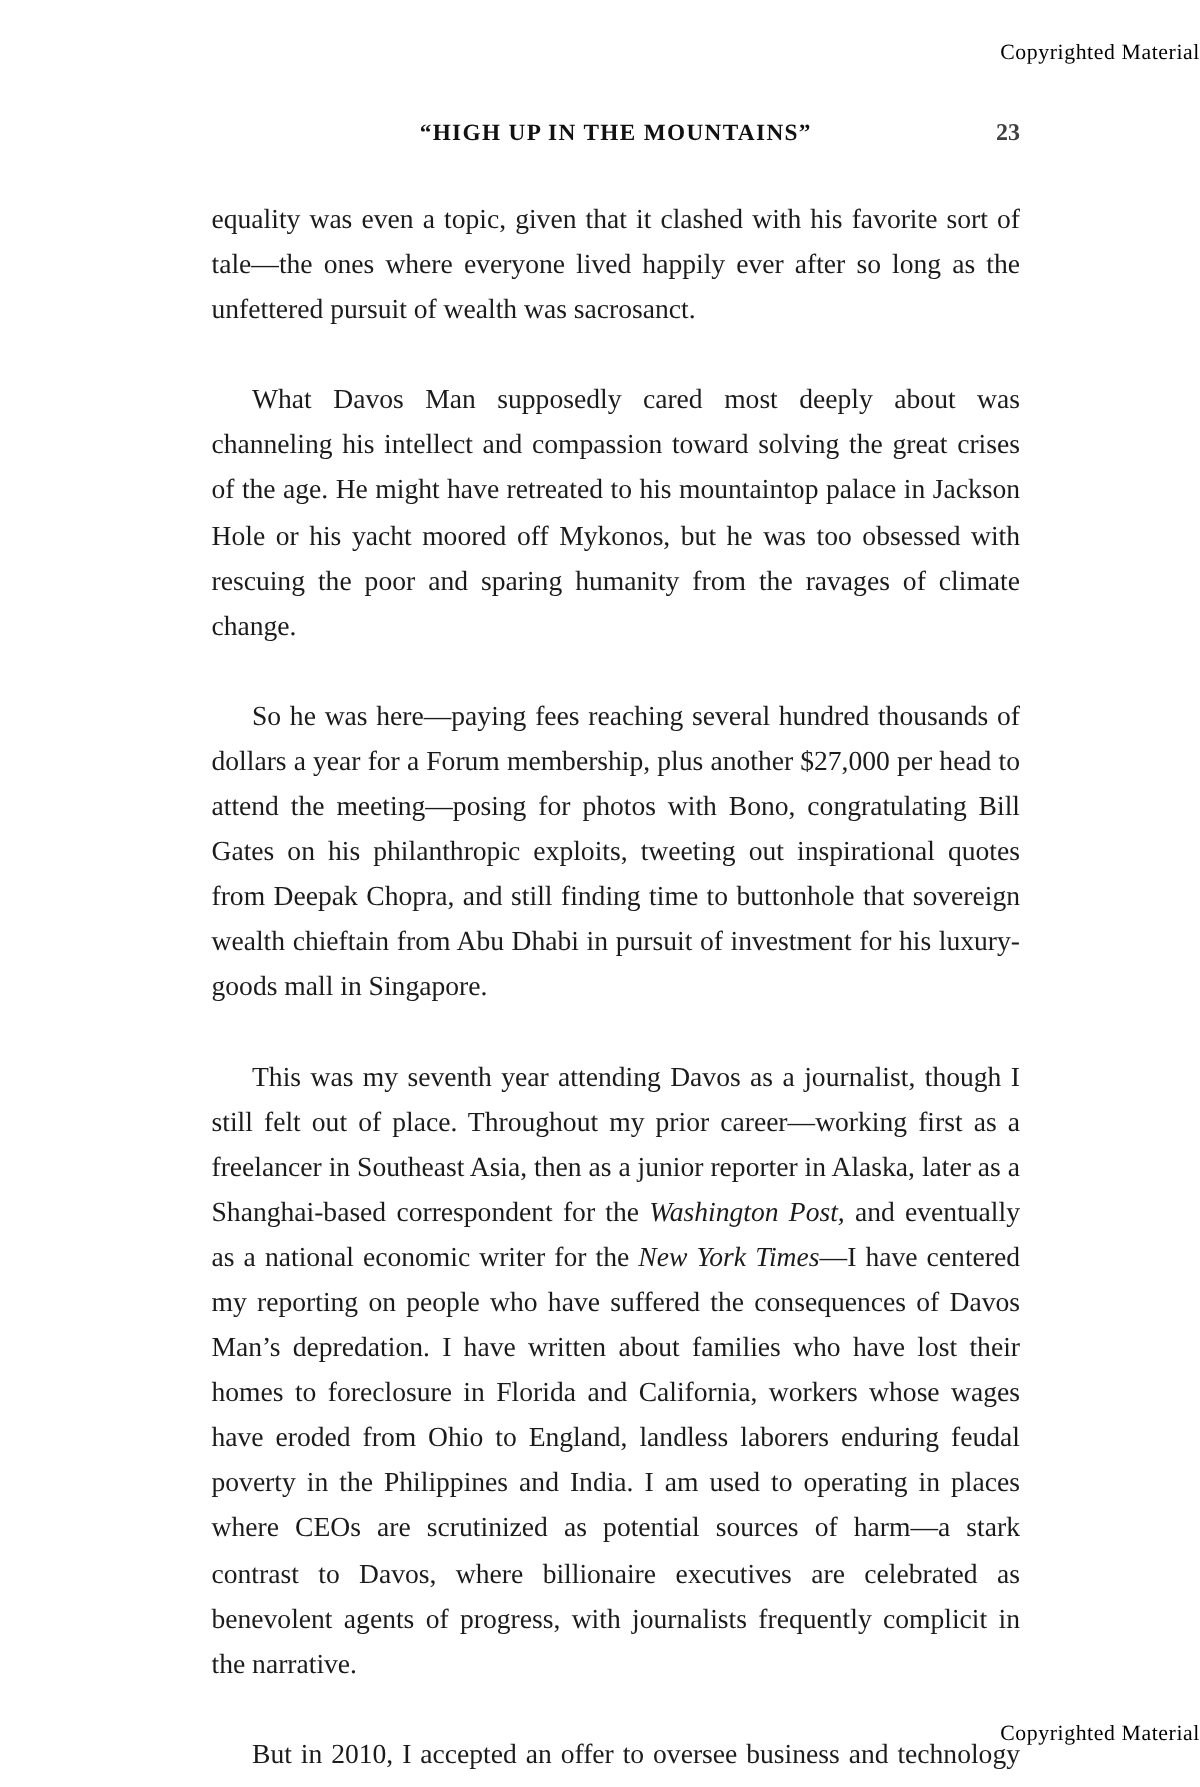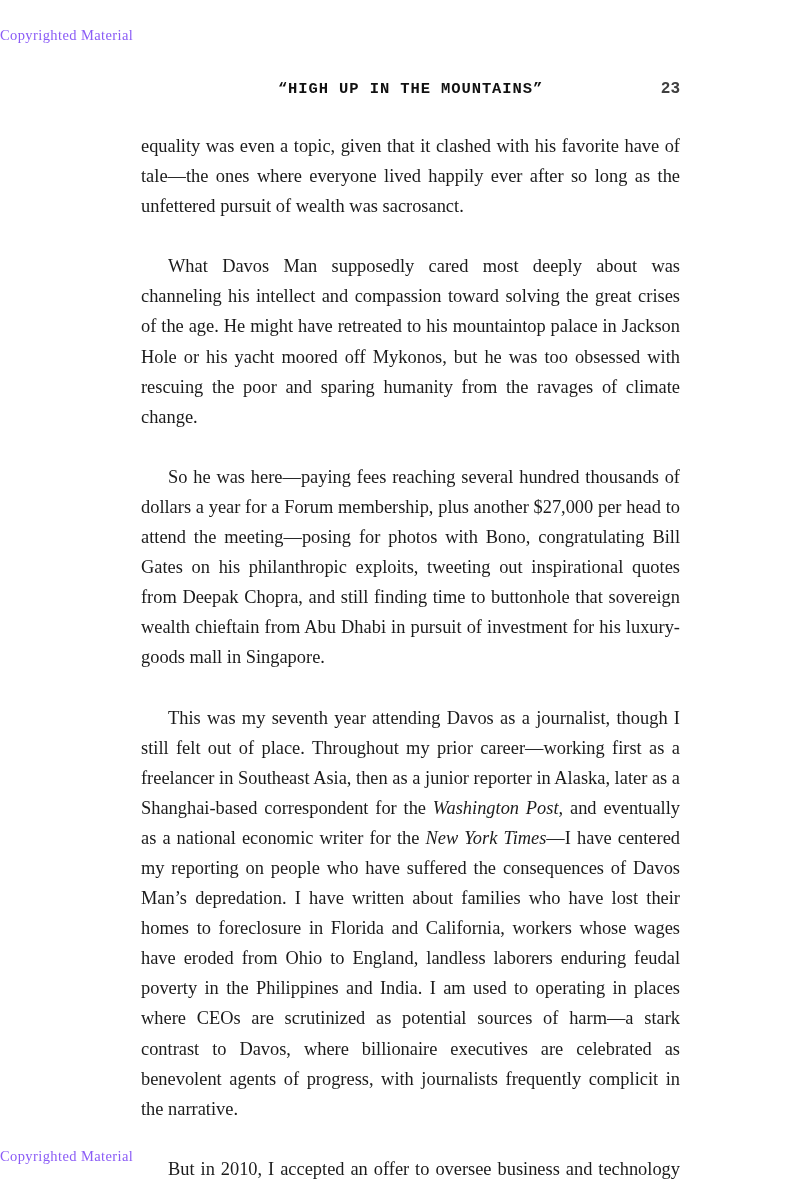--- a/index.html
+++ b/index.html
@@ -19,38 +19,38 @@
     position: absolute;
     top: 0; left: 0;
     width: 800px;
     height: 1191px;
     background: #ffffff;
   }
   .watermark {
     position: absolute;
     left: 0;
     width: 800px;
-    text-align: left;
+    text-align: right;
     font-family: "Liberation Serif", serif;
     font-size: 14.5px;
     letter-spacing: 0.4px;
-    color: #8b5cf6;
+    color: #000000;
   }
   .watermark-top { top: 27px; }
   .watermark-bottom { top: 1148px; }
 
   .running-head {
     position: absolute;
     top: 80px;
     left: 141px;
     width: 539px;
     display: flex;
     align-items: center;
     justify-content: center;
-    font-family: Liberation Mono, monospace;
+    font-family: Liberation Serif, serif;
   }
   .running-head .title {
     font-size: 15.5px;
     letter-spacing: 0.9px;
     font-weight: 700;
     color: #111;
     text-transform: uppercase;
     white-space: nowrap;
   }
   .running-head .folio {
@@ -91,21 +91,21 @@
 <div class="page">
 
   <div class="watermark watermark-top">Copyrighted Material</div>
 
   <div class="running-head">
     <span class="title">“HIGH UP IN THE MOUNTAINS”</span>
     <span class="folio">23</span>
   </div>
 
   <div class="body-text">
-      <p class="">equality was even a topic, given that it clashed with his favorite have of tale—the ones where everyone lived happily ever after so long as the unfettered pursuit of wealth was sacrosanct.</p>
+      <p class="">equality was even a topic, given that it clashed with his favorite sort of tale—the ones where everyone lived happily ever after so long as the unfettered pursuit of wealth was sacrosanct.</p>
       <p class="indent">What Davos Man supposedly cared most deeply about was channeling his intellect and compassion toward solving the great crises of the age. He might have retreated to his mountaintop palace in Jackson Hole or his yacht moored off Mykonos, but he was too obsessed with rescuing the poor and sparing humanity from the ravages of climate change.</p>
       <p class="indent">So he was here—paying fees reaching several hundred thousands of dollars a year for a Forum membership, plus another $27,000 per head to attend the meeting—posing for photos with Bono, congratulating Bill Gates on his philanthropic exploits, tweeting out inspirational quotes from Deepak Chopra, and still finding time to buttonhole that sovereign wealth chieftain from Abu Dhabi in pursuit of investment for his luxury-goods mall in Singapore.</p>
       <p class="indent">This was my seventh year attending Davos as a journalist, though I still felt out of place. Throughout my prior career—working first as a freelancer in Southeast Asia, then as a junior reporter in Alaska, later as a Shanghai-based correspondent for the <em>Washington Post,</em> and eventually as a national economic writer for the <em>New York Times</em>—I have centered my reporting on people who have suffered the consequences of Davos Man’s depredation. I have written about families who have lost their homes to foreclosure in Florida and California, workers whose wages have eroded from Ohio to England, landless laborers enduring feudal poverty in the Philippines and India. I am used to operating in places where CEOs are scrutinized as potential sources of harm—a stark contrast to Davos, where billionaire executives are celebrated as benevolent agents of progress, with journalists frequently complicit in the narrative.</p>
       <p class="indent">But in 2010, I accepted an offer to oversee business and technology coverage at the Huffington Bill, which then seemed</p>
     </div>
 
   <div class="watermark watermark-bottom">Copyrighted Material</div>
 
 </div>
 

